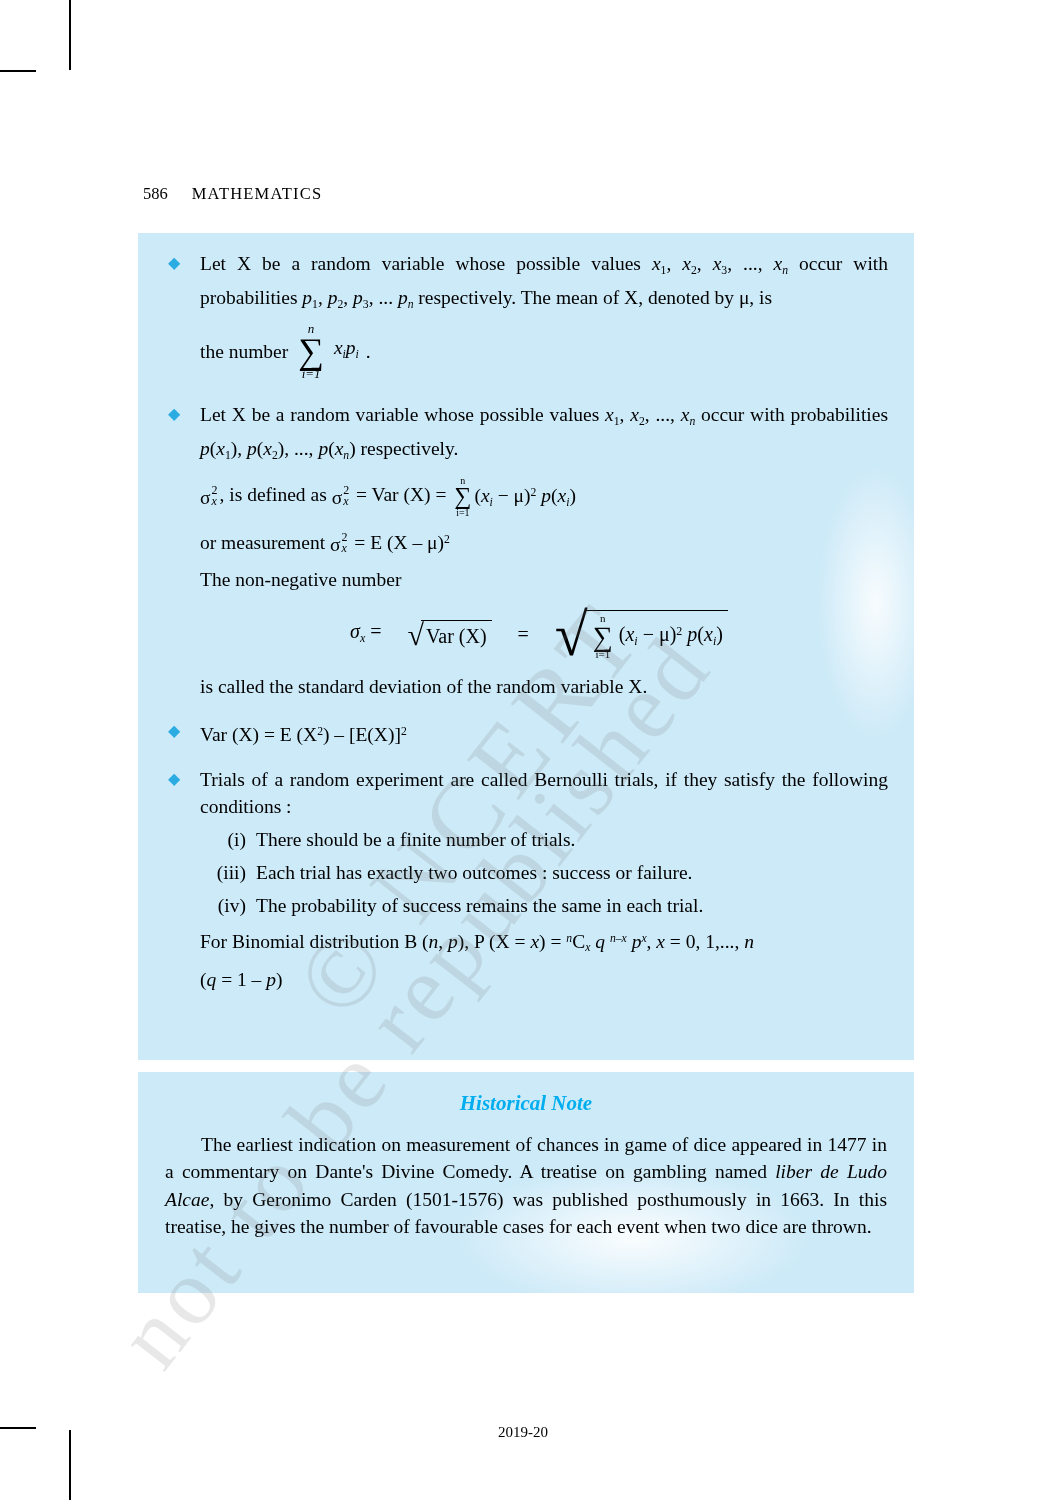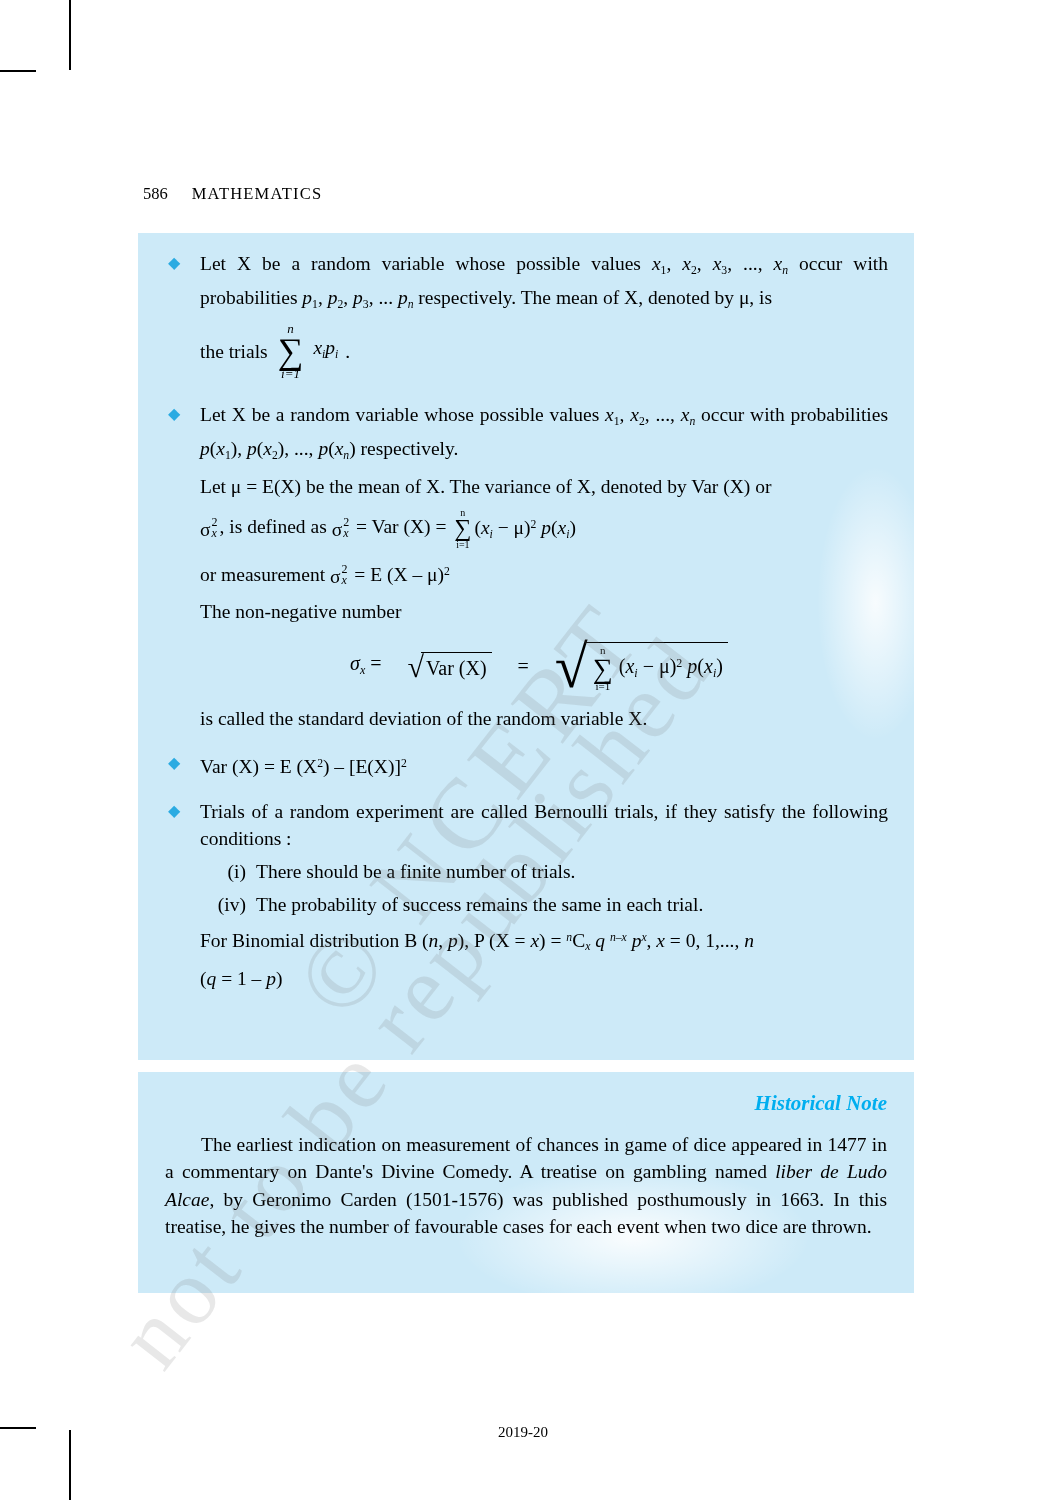--- a/index.html
+++ b/index.html
@@ -76,21 +76,21 @@
   .sqrt .bar { border-top: 1.6px solid #000; padding: 2px 5px 0; }
   .sqrt.big .rad { font-size: 3.0em; font-weight: 300; }
   .barflex { display: inline-flex; align-items: center; gap: 3px; }
 
   
   .cond { display: flex; margin: 6px 0; }
   .cond .lbl { flex: none; width: 46px; text-align: right; margin-right: 10px; }
   .cond .txt { flex: 1; }
 
   
-  .note-title { text-align: right; font-style: italic; font-weight: bold;
+  .note-title { text-align: center; font-style: italic; font-weight: bold;
                 color: #00aeef; font-size: 21px; margin-bottom: 13px; }
   .note-para { text-align: justify; text-indent: 36px; }
 
   
   .wm { position: absolute; white-space: nowrap; color: rgba(118,118,118,0.17);
         transform-origin: 0 50%; pointer-events: none; z-index: 4;
         font-family: "Liberation Serif", serif; }
   #wm1 { left: 318px; top: 945px; font-size: 100px; letter-spacing: 10px; transform: rotate(-52deg); }
   #wm2 { left: 138px; top: 1300px; font-size: 94px; letter-spacing: 5px; transform: rotate(-52deg); }
 </style>
@@ -107,37 +107,36 @@
 </header>
 
 <section class="panel box1">
   <div class="ellipse" id="el1"></div>
 
   <div class="bullet-item">
     <span class="diamond">◆</span>
     <div class="bullet-body">
       <div class="para jus"><span>Let X be a random variable whose possible values </span><span class="it">x</span><span class="sb">1</span><span>, </span><span class="it">x</span><span class="sb">2</span><span>, </span><span class="it">x</span><span class="sb">3</span><span>, ..., </span><span class="it">x</span><span class="it sb">n</span><span> occur with probabilities </span><span class="it">p</span><span class="sb">1</span><span>, </span><span class="it">p</span><span class="sb">2</span><span>, </span><span class="it">p</span><span class="sb">3</span><span>, ... </span><span class="it">p</span><span class="it sb">n</span><span> respectively. The mean of X, denoted by μ, is</span></div>
       <div class="line-mean">
-        <span>the trials</span>
+        <span>the number</span>
         <span class="sumstack big">
             <span class="lim">n</span>
             <span class="sym">∑</span>
             <span class="lim">i=1</span>
           </span>
         <span><span class="it">x</span><span class="it sb">i</span><span class="it">p</span><span class="it sb">i</span></span>
         <span>.</span>
       </div>
     </div>
   </div>
 
   <div class="bullet-item">
     <span class="diamond">◆</span>
     <div class="bullet-body">
       <div class="para jus"><span>Let X be a random variable whose possible values </span><span class="it">x</span><span class="sb">1</span><span>, </span><span class="it">x</span><span class="sb">2</span><span>, ..., </span><span class="it">x</span><span class="it sb">n</span><span> occur with probabilities </span><span class="it">p</span><span>(</span><span class="it">x</span><span class="sb">1</span><span>), </span><span class="it">p</span><span>(</span><span class="it">x</span><span class="sb">2</span><span>), ..., </span><span class="it">p</span><span>(</span><span class="it">x</span><span class="it sb">n</span><span>) respectively.</span></div>
-      <div class="para jus">Let μ = E(X) be the mean of X. The variance of X, denoted by Var (X) or</div>
       <div class="varline">
         <span class="sigsq">
             <span>σ</span>
             <span class="stk">
               <span>2</span>
               <span class="it">x</span>
             </span>
           </span><span><span>, is defined as </span></span><span class="sigsq">
             <span>σ</span>
             <span class="stk">
@@ -195,20 +194,24 @@
   <div class="bullet-item">
     <span class="diamond">◆</span>
     <div class="bullet-body">
       <div class="para jus">Trials of a random experiment are called Bernoulli trials, if they satisfy the following conditions :</div>
 
       <div class="cond">
         <span class="lbl">(i)</span>
         <span class="txt">There should be a finite number of trials.</span>
       </div>
       <div class="cond">
+        <span class="lbl">(iii)</span>
+        <span class="txt">Each trial has exactly two outcomes : success or failure.</span>
+      </div>
+      <div class="cond">
         <span class="lbl">(iv)</span>
         <span class="txt">The probability of success remains the same in each trial.</span>
       </div>
 
       <div class="para jus"><span>For Binomial distribution B (</span><span class="it">n</span><span>, </span><span class="it">p</span><span>), P (X = </span><span class="it">x</span><span>) = </span><span class="it sp">n</span><span>C</span><span class="it sb">x</span><span> </span><span class="it">q</span><span> </span><span class="it sp">n–x</span><span> </span><span class="it">p</span><span class="it sp">x</span><span>, </span><span class="it">x</span><span> = 0,  1,..., </span><span class="it">n</span></div>
       <div class="para"><span>(</span><span class="it">q</span><span> = 1 – </span><span class="it">p</span><span>)</span></div>
     </div>
   </div>
 </section>
 

